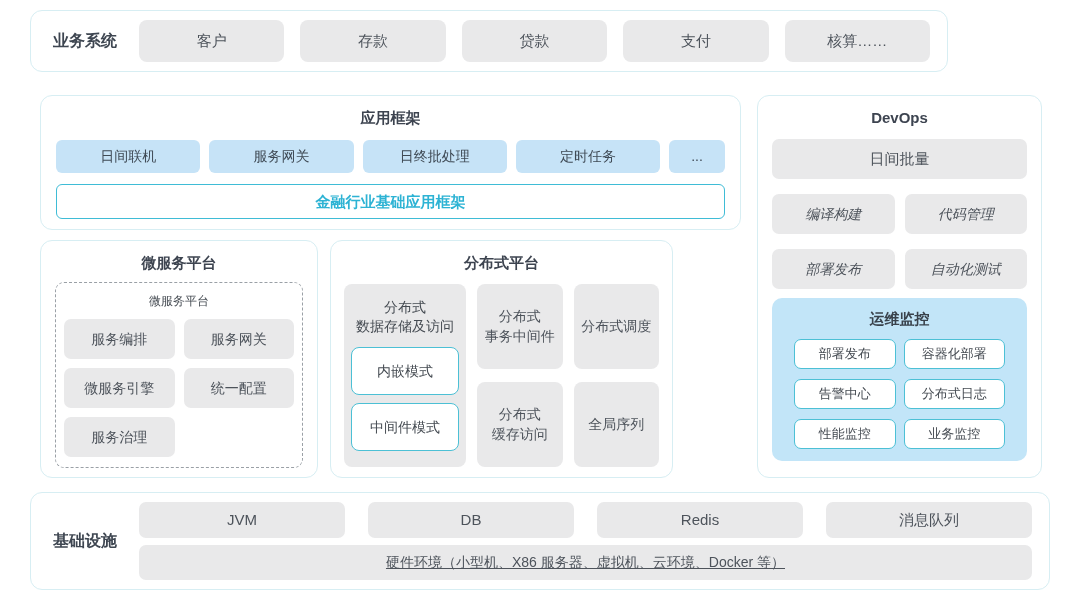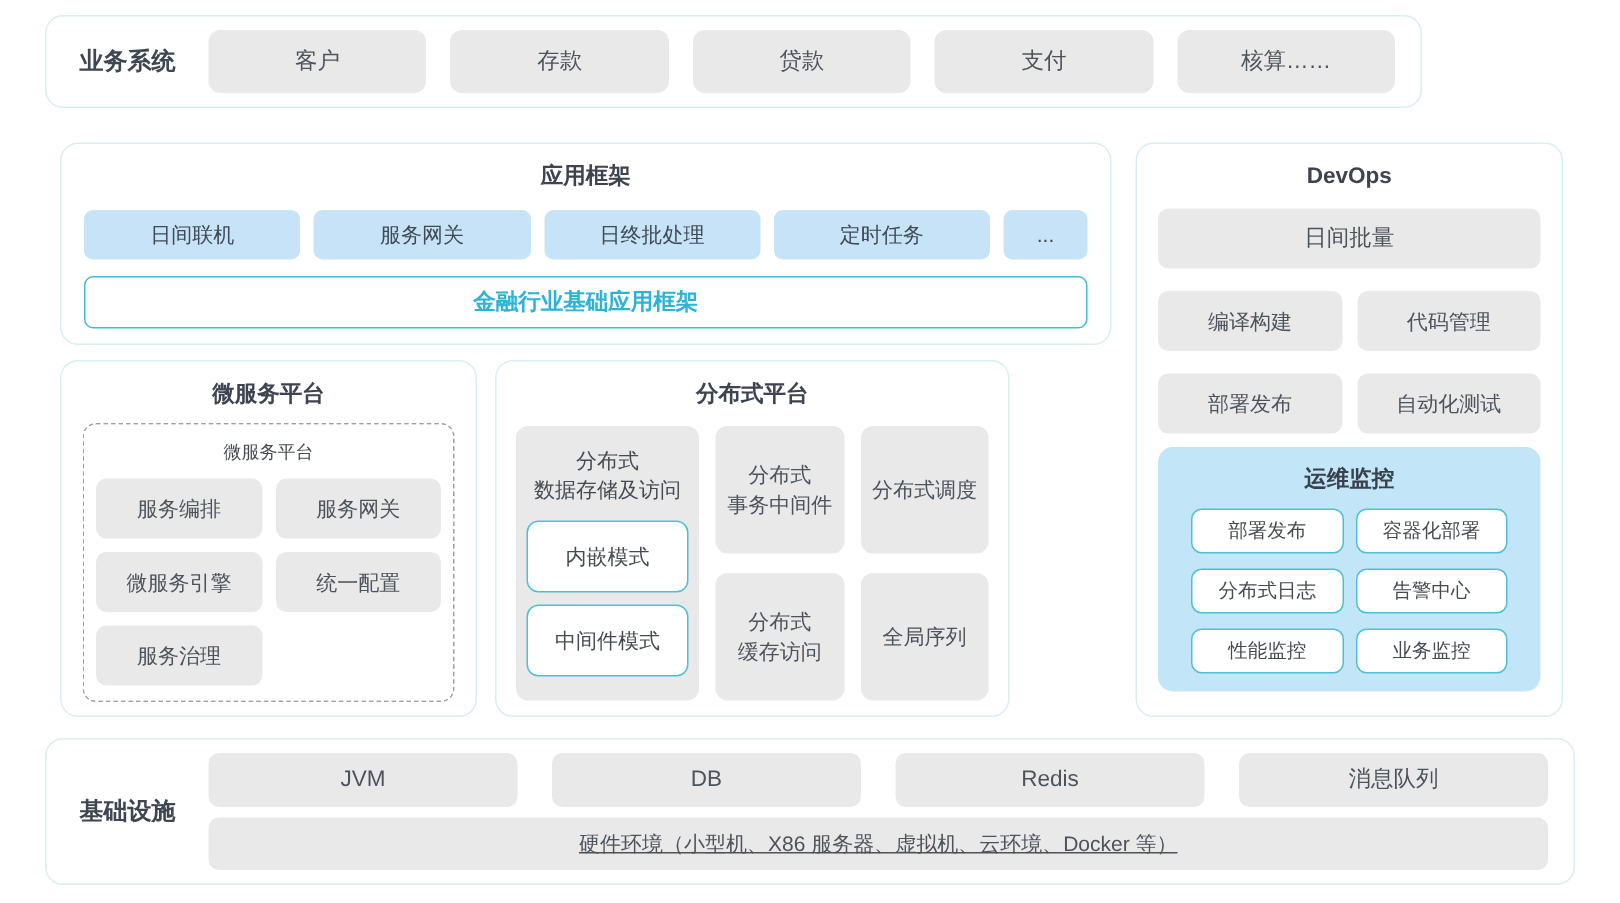--- a/index.html
+++ b/index.html
@@ -81,21 +81,21 @@
   .dist-col1 .wbox{height:46px;line-height:46px;margin-bottom:8px;}
   .dist-col{flex:1;display:flex;flex-direction:column;gap:13px;}
   .dist-col .gbox{
     flex:1;display:flex;align-items:center;justify-content:center;
     font-size:14px;line-height:1.4;white-space:pre-line;border-radius:8px;
   }
 
   
   .devops-card{left:757px;top:95px;width:285px;height:383px;}
   .dev-platform{margin:12px 14px 0;height:40px;line-height:40px;font-size:15px;}
-  .dev-grid{margin:15px 14px 0;display:grid;grid-template-columns:1fr 1fr;gap:15px 10px;}
+  .dev-grid{margin:15px 14px 0;display:grid;grid-template-columns:1fr 1fr;gap:15px 10px;font-style:italic;}
   .dev-grid .gbox{height:40px;line-height:40px;font-size:14px;}
   .monitor{
     margin:9px 14px 0;background:#c2e5f8;border-radius:10px;
     padding:10px 22px 12px;box-sizing:border-box;
   }
   .monitor-title{text-align:center;font-size:15px;font-weight:bold;color:#39424c;margin:2px 0 10px;}
   .monitor-grid{display:grid;grid-template-columns:1fr 1fr;gap:10px 8px;}
   .monitor-grid .wbox{height:30px;line-height:28px;font-size:13px;border-radius:7px;box-sizing:border-box;}
 
   
@@ -178,22 +178,22 @@
       <div class="gbox">编译构建</div>
       <div class="gbox">代码管理</div>
       <div class="gbox">部署发布</div>
       <div class="gbox">自动化测试</div>
     </div>
     <div class="monitor">
       <div class="monitor-title">运维监控</div>
       <div class="monitor-grid">
         <div class="wbox">部署发布</div>
         <div class="wbox">容器化部署</div>
+        <div class="wbox">告警中心</div>
         <div class="wbox">分布式日志</div>
-        <div class="wbox">告警中心</div>
         <div class="wbox">性能监控</div>
         <div class="wbox">业务监控</div>
       </div>
     </div>
   </section>
 
   <section class="card hcard hcard-bottom">
     <div class="hlabel">基础设施</div>
     <div class="infra-right">
       <div class="infra-row">

